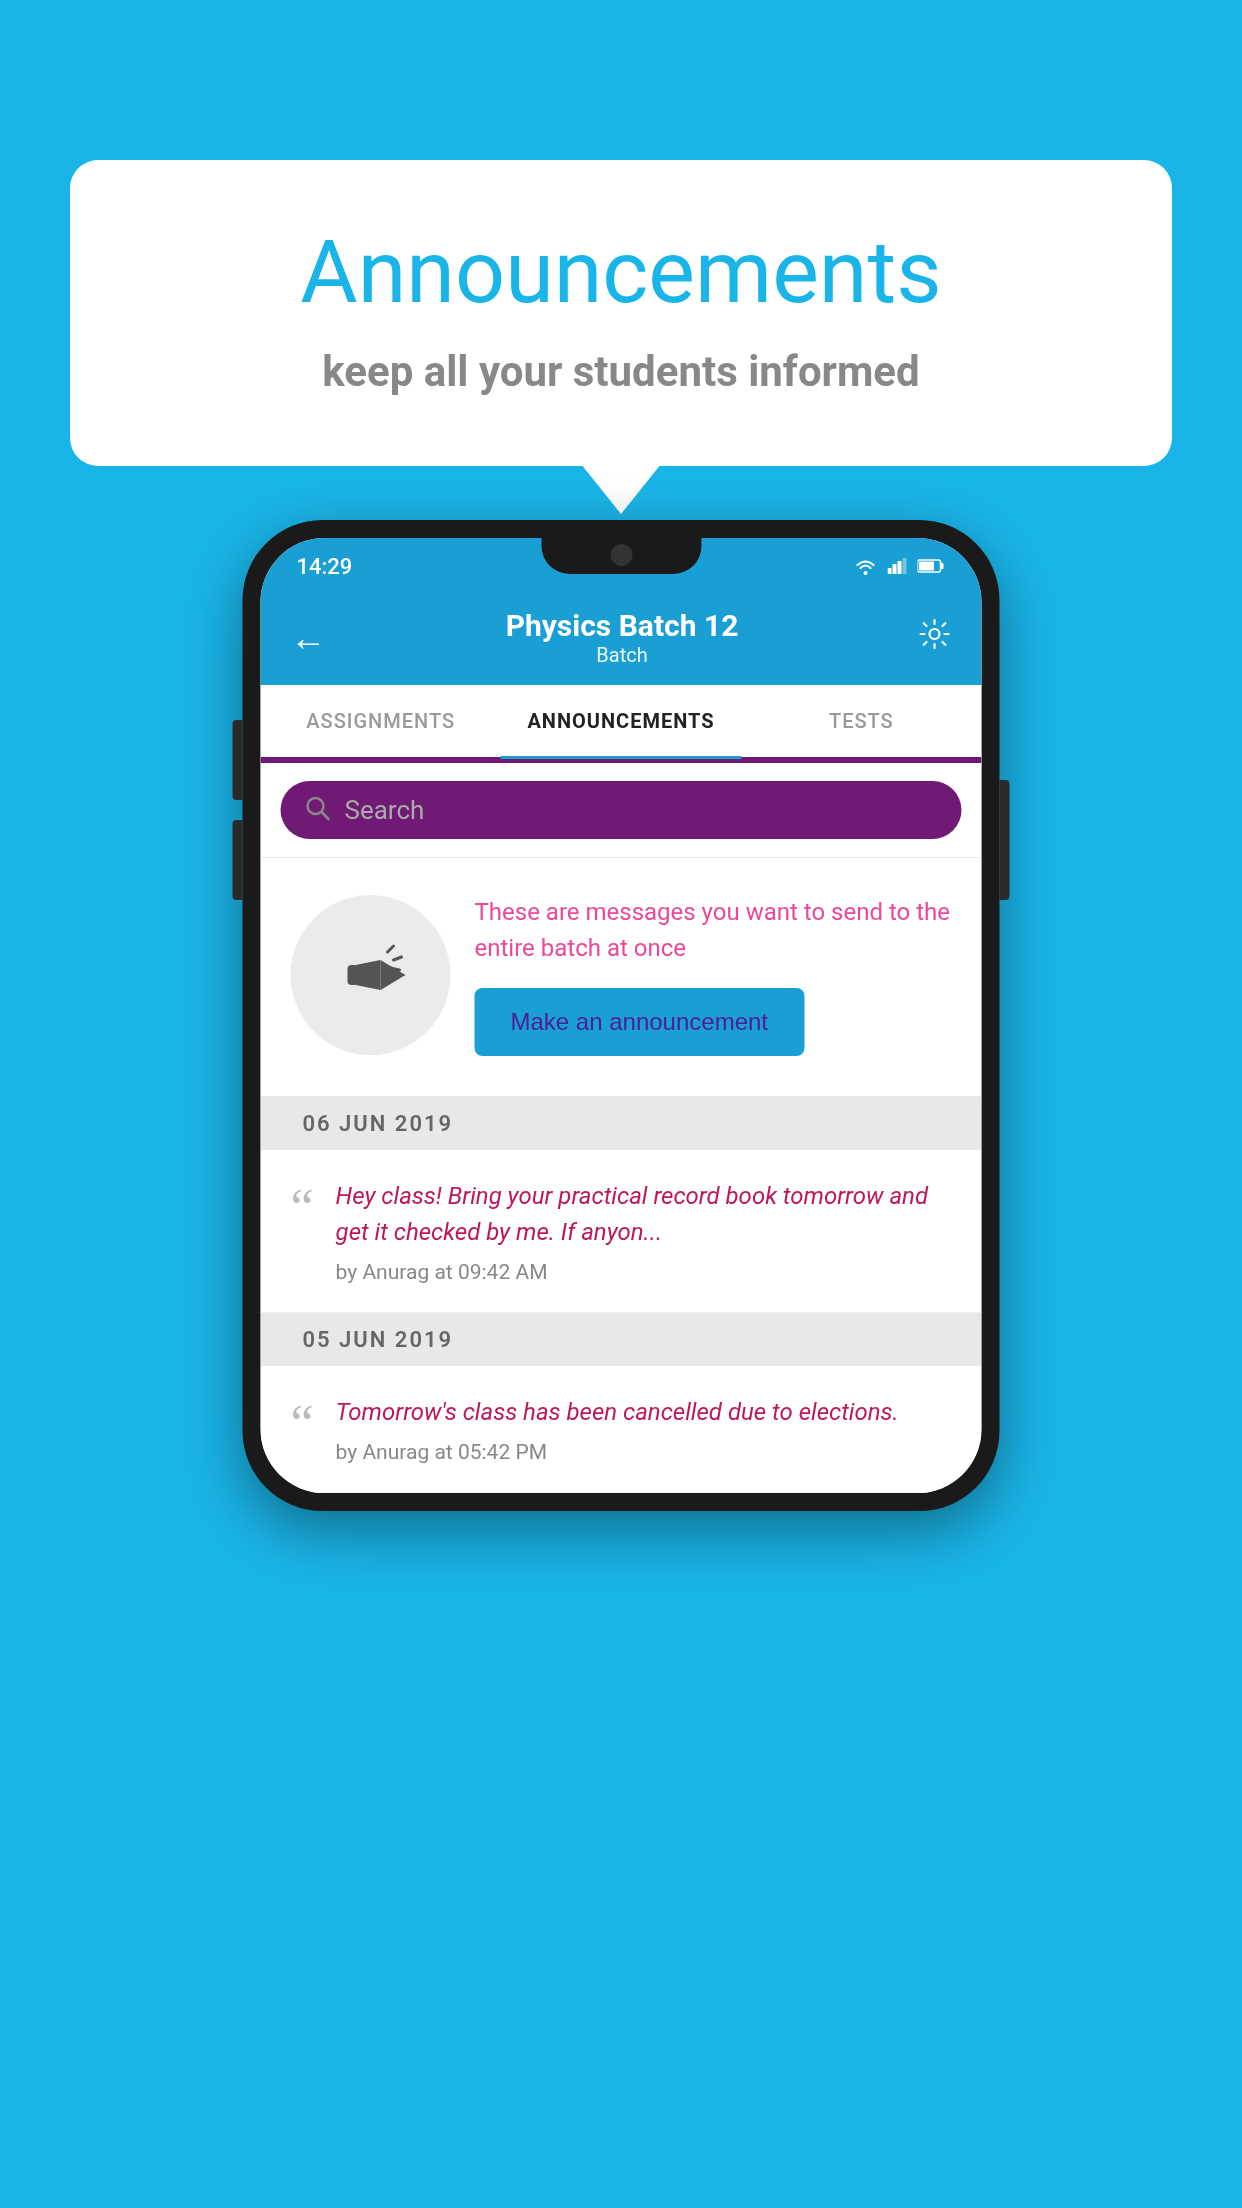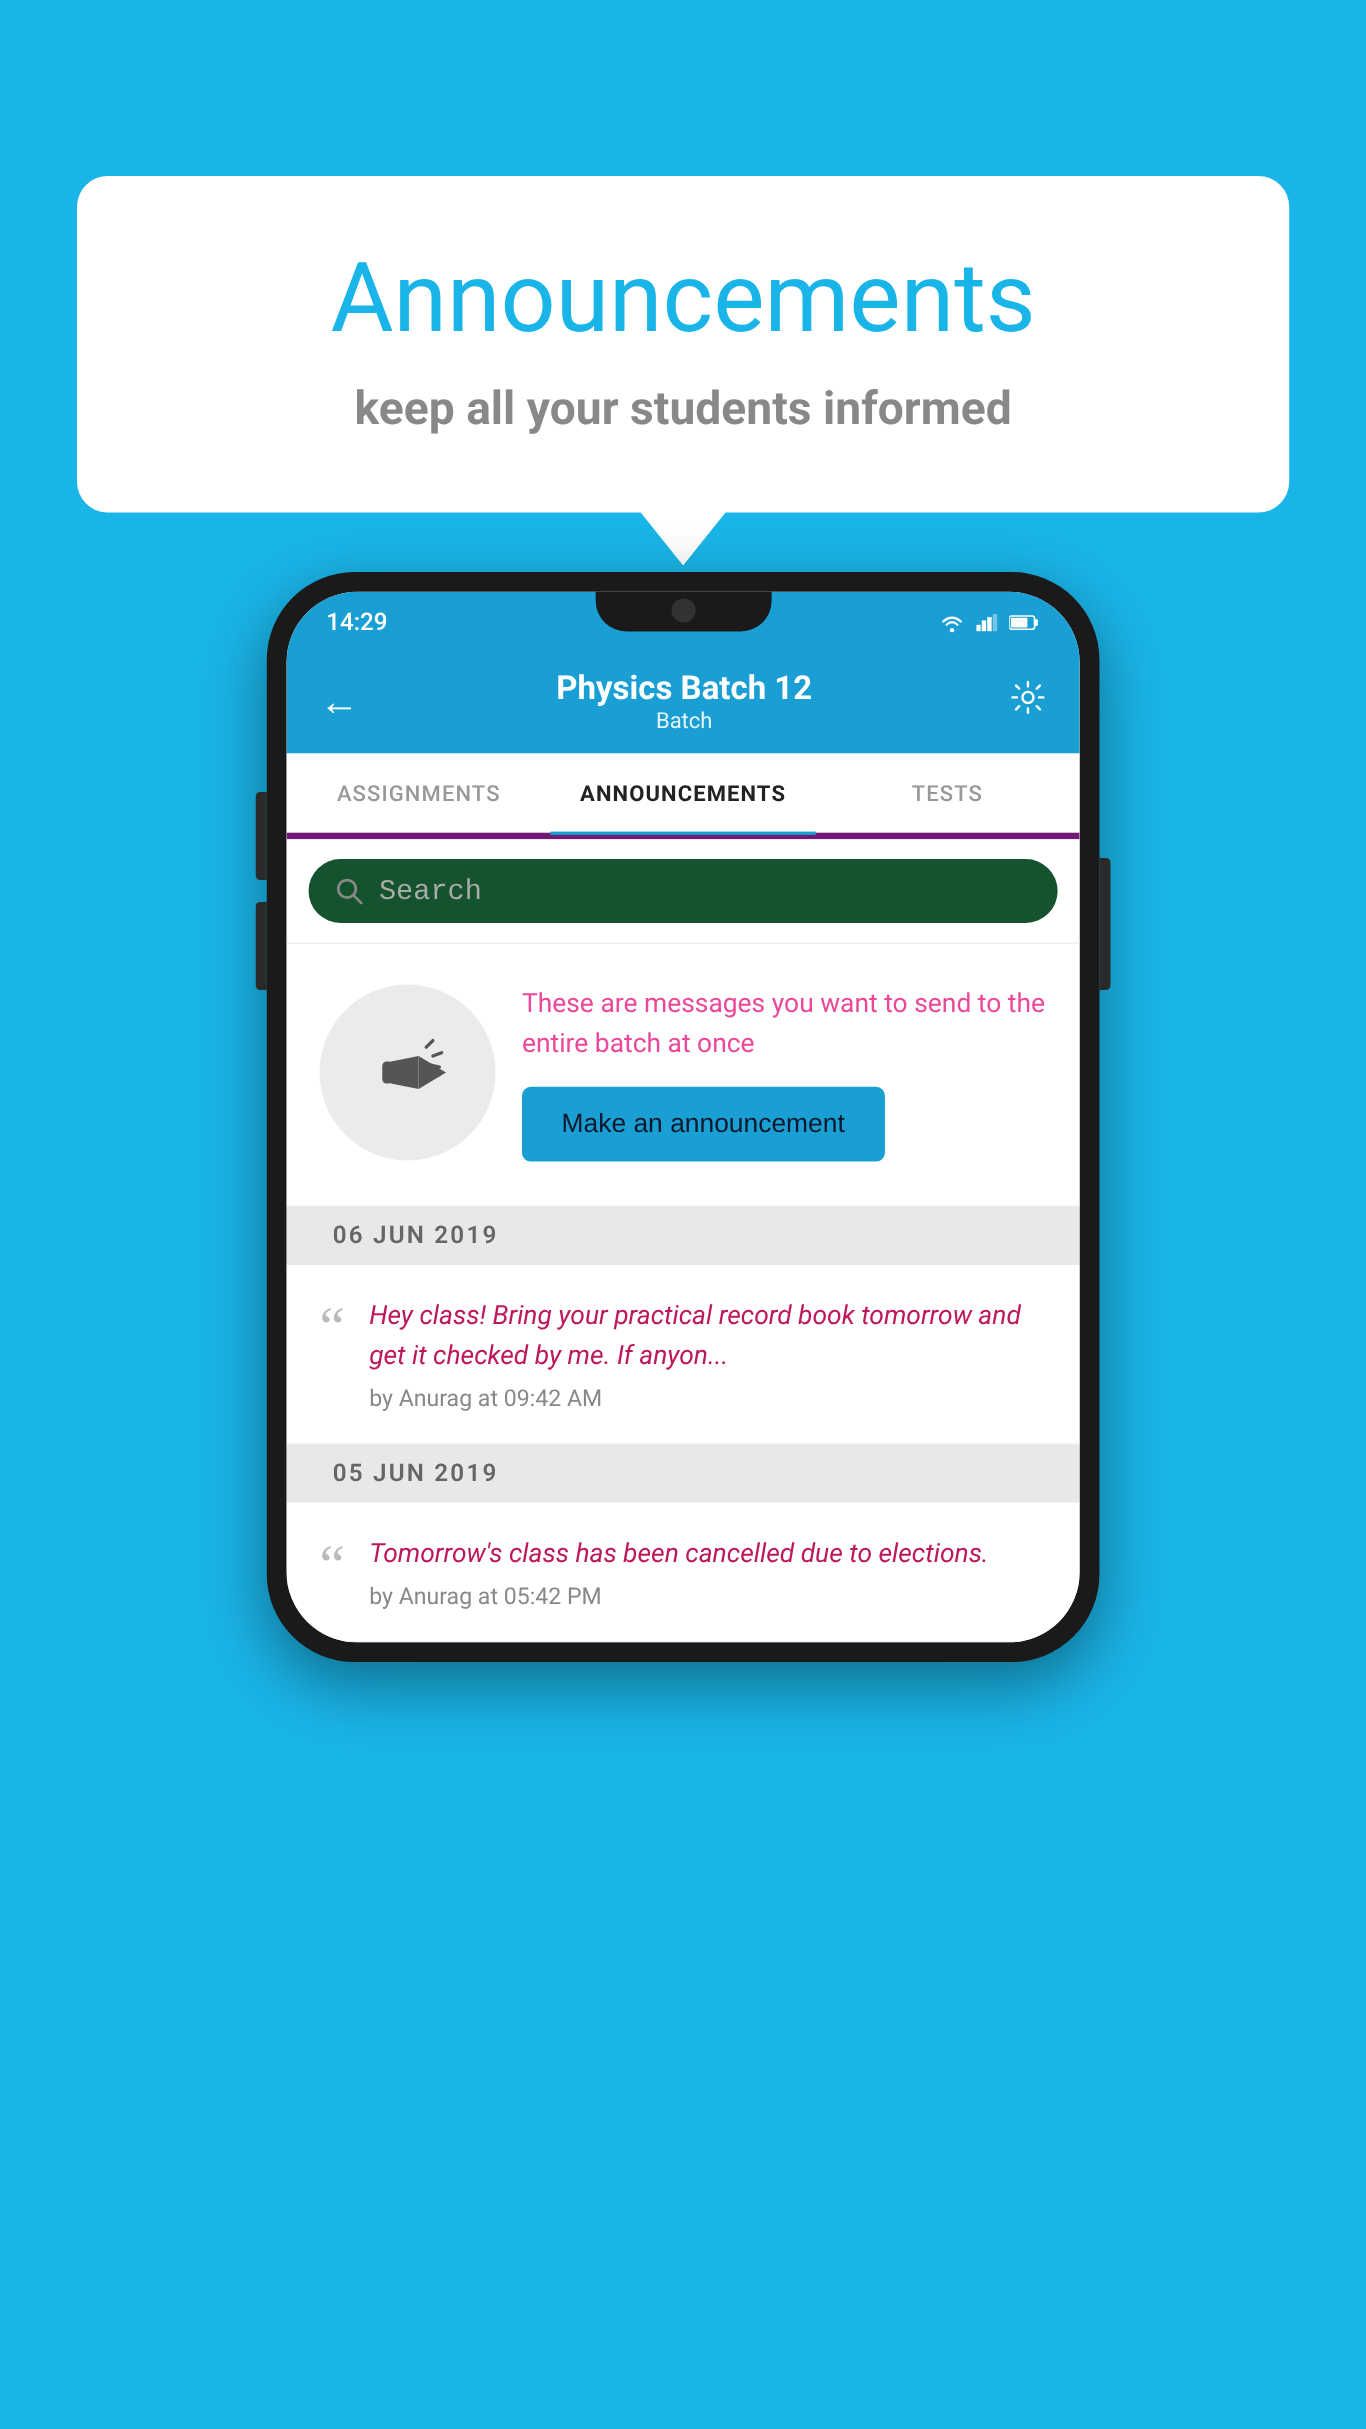--- a/index.html
+++ b/index.html
@@ -229,27 +229,26 @@
     }
 
     
     .search-container {
       background: white;
       padding: 18px 20px;
       border-bottom: 1px solid #e8e8e8;
     }
 
     .search-bar {
-      background: #14532d;
+      background: #701a75;
       border-radius: 30px;
       display: flex;
-      align-items: center;
+      align-items: flex-start;
       padding: 14px 24px;
       gap: 14px;
-      font-family: Liberation Mono, monospace;
     }
 
     .search-text {
       color: #aaa;
       font-size: 26px;
     }
 
     
     .promo-section {
       background: white;
@@ -277,21 +276,21 @@
 
     .promo-description {
       color: #ec4899;
       font-size: 24px;
       line-height: 1.5;
       margin-bottom: 22px;
     }
 
     .make-announcement-btn {
       background: #1a9fd4;
-      color: #0f172a;
+      color: #4c1d95;
       border: none;
       border-radius: 8px;
       padding: 20px 36px;
       font-size: 24px;
       font-weight: 500;
       cursor: pointer;
       display: inline-block;
     }
 
     

